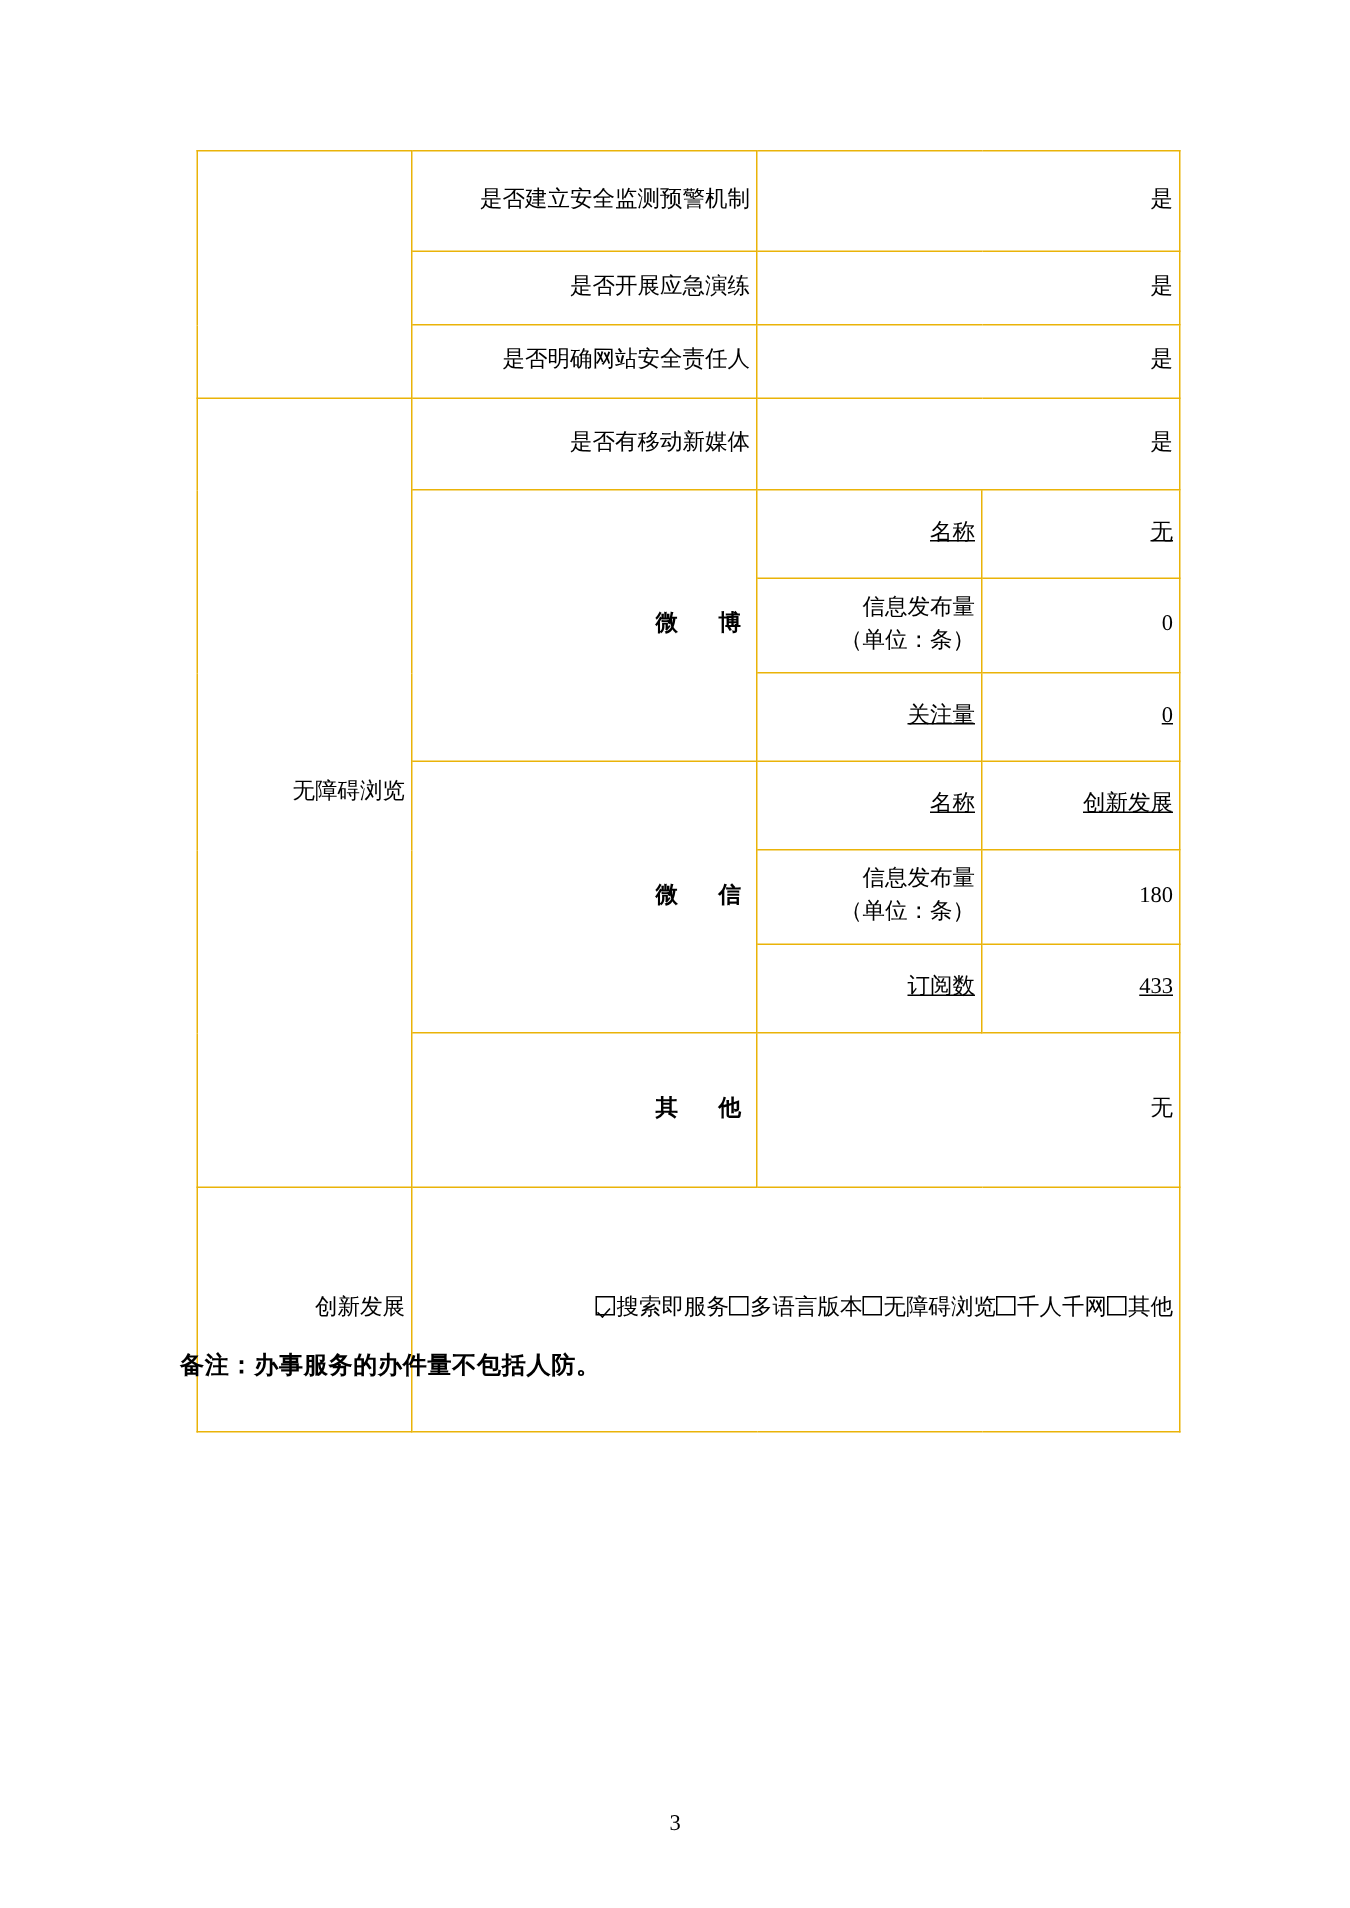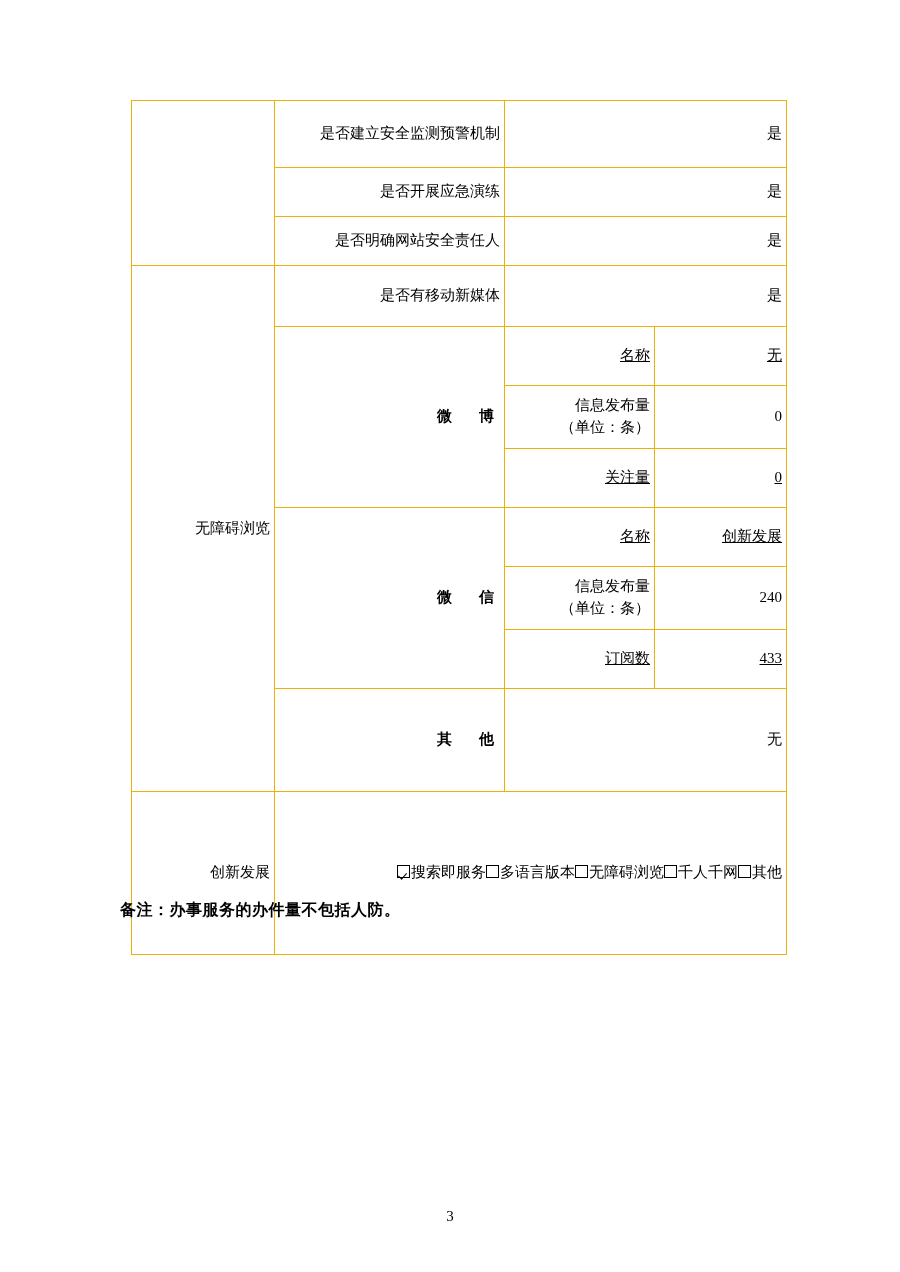--- a/index.html
+++ b/index.html
@@ -175,21 +175,21 @@
         <tr>
           <td class="spaced" rowspan="3">微　信</td>
           <td class="row-cell">名称</td>
           <td class="row-cell">创新发展</td>
         </tr>
         <tr>
           <td class="row-two two-line">
             <span>信息发布量</span>
             <span>（单位：条）</span>
           </td>
-          <td class="row-two">240</td>
+          <td class="row-two">180</td>
         </tr>
         <tr>
           <td class="row-cell">订阅数</td>
           <td class="row-cell">433</td>
         </tr>
 
         <tr>
           <td class="row-other spaced">其　他</td>
           <td class="row-other" colspan="2">无</td>
         </tr>

